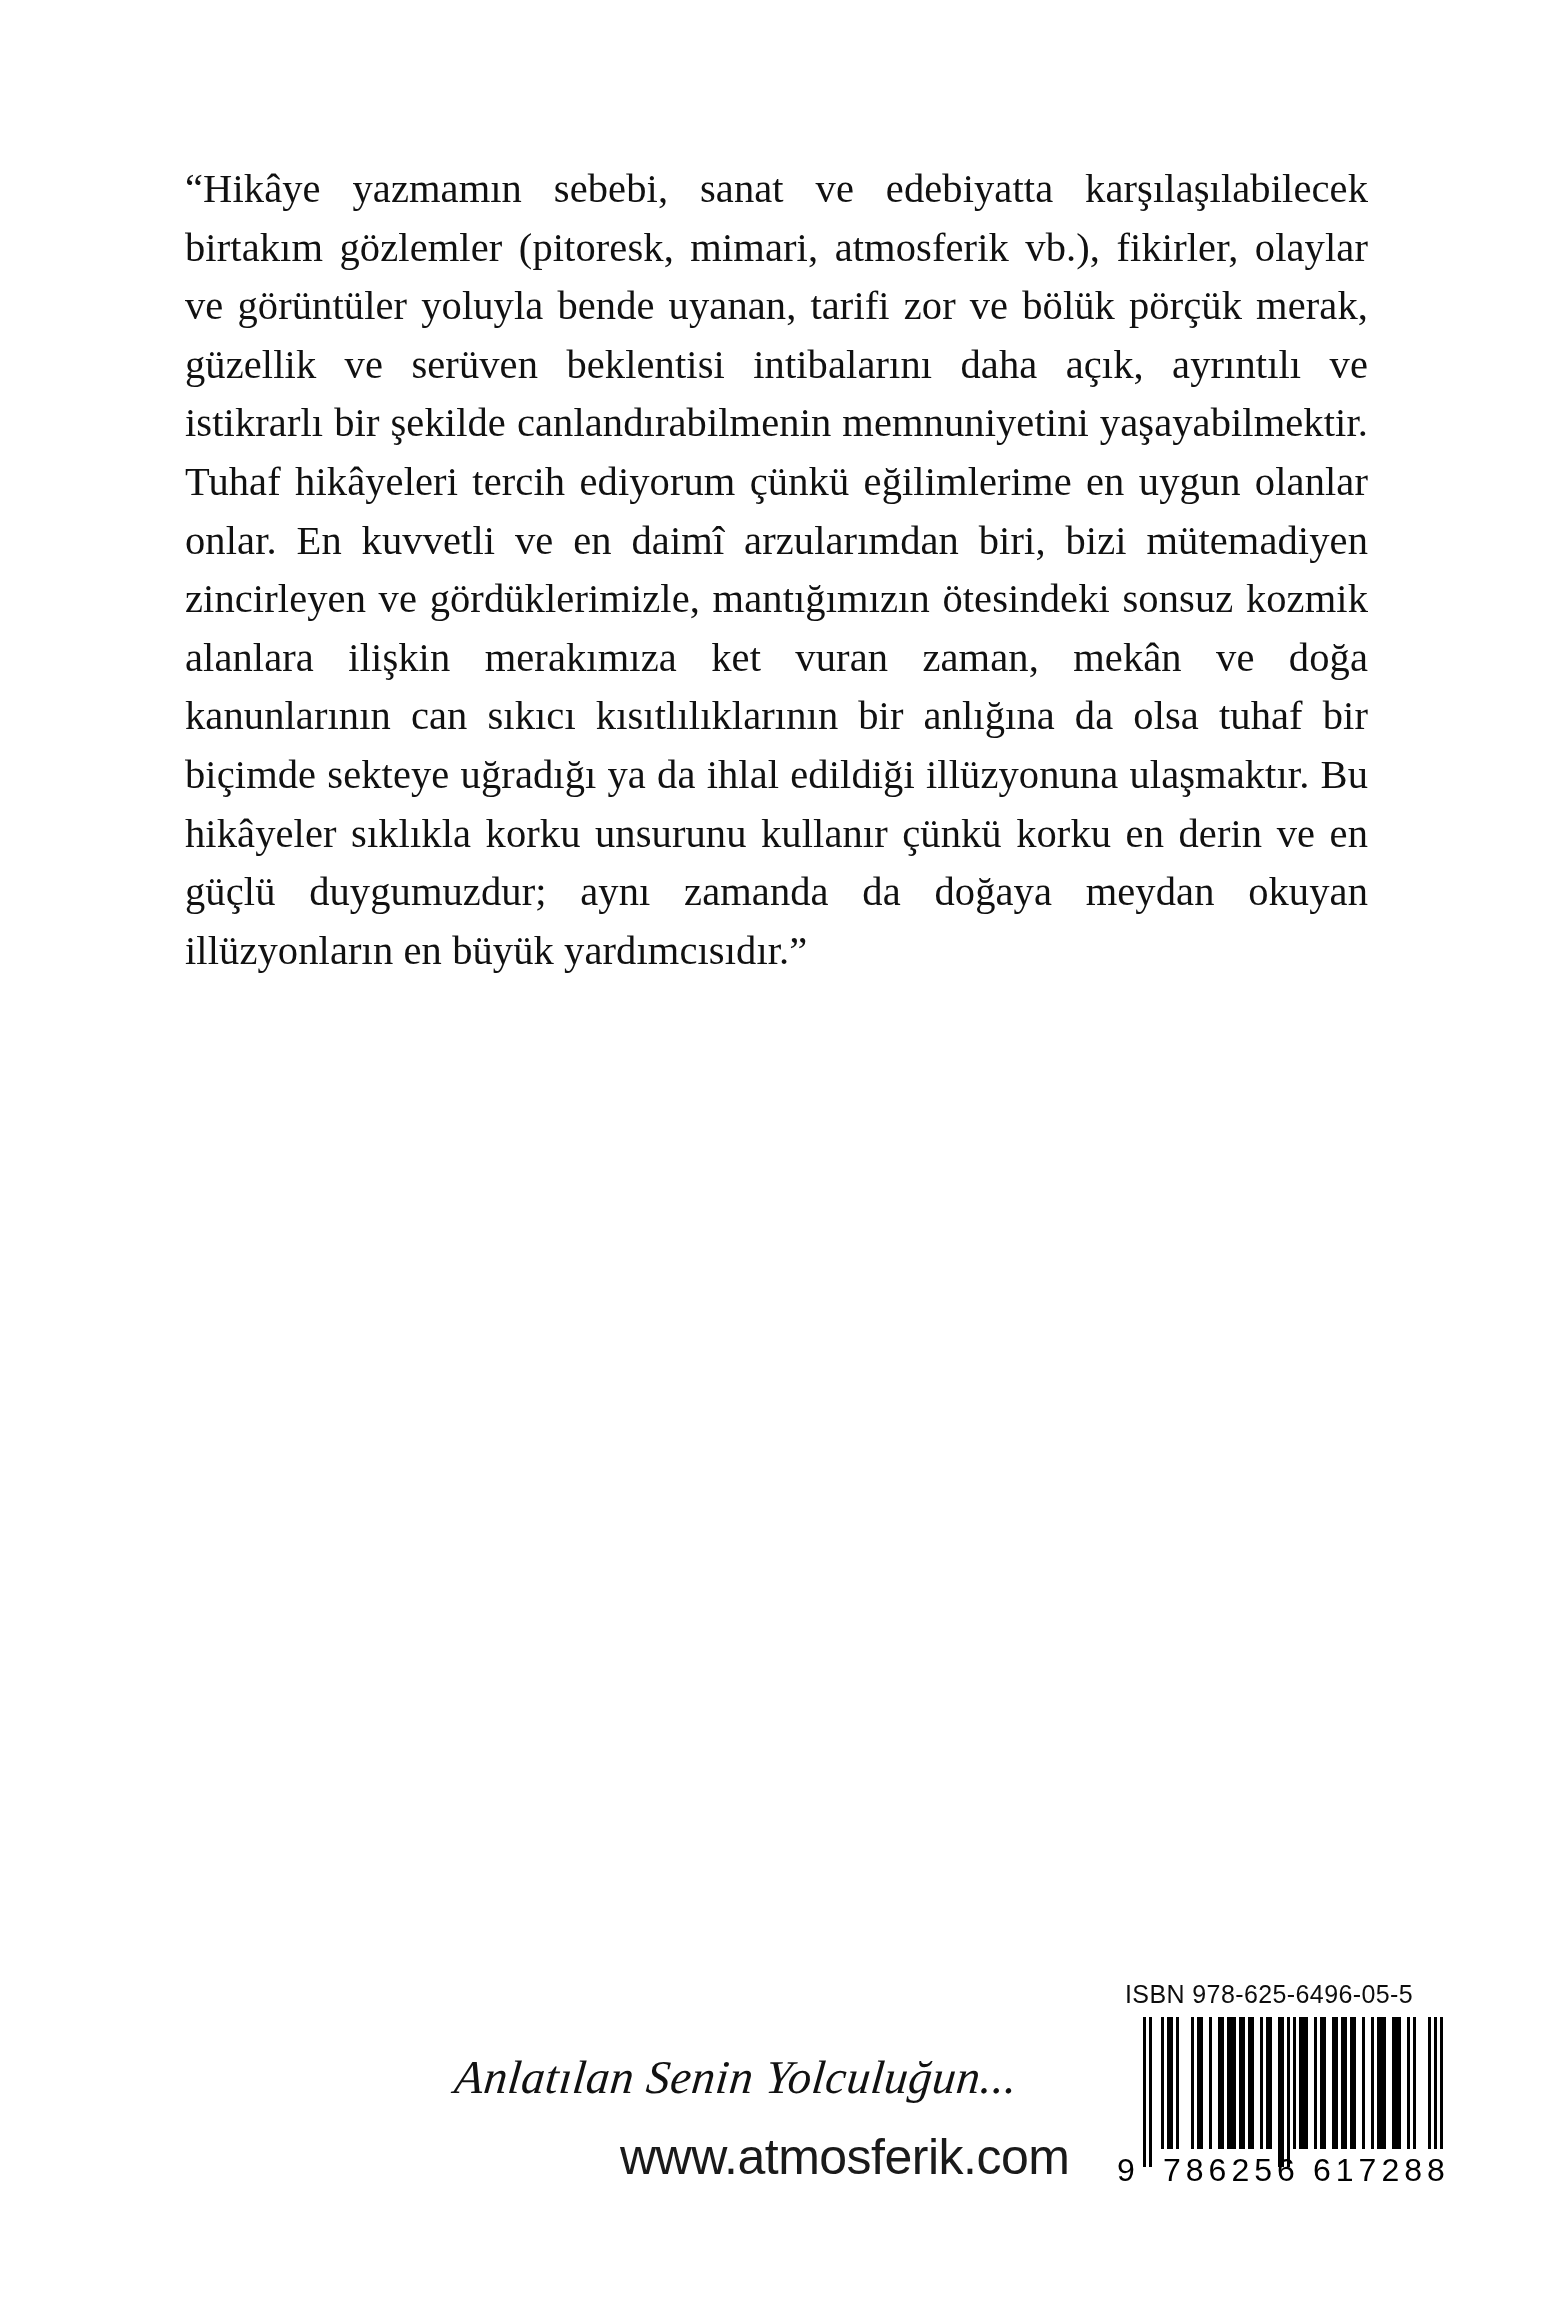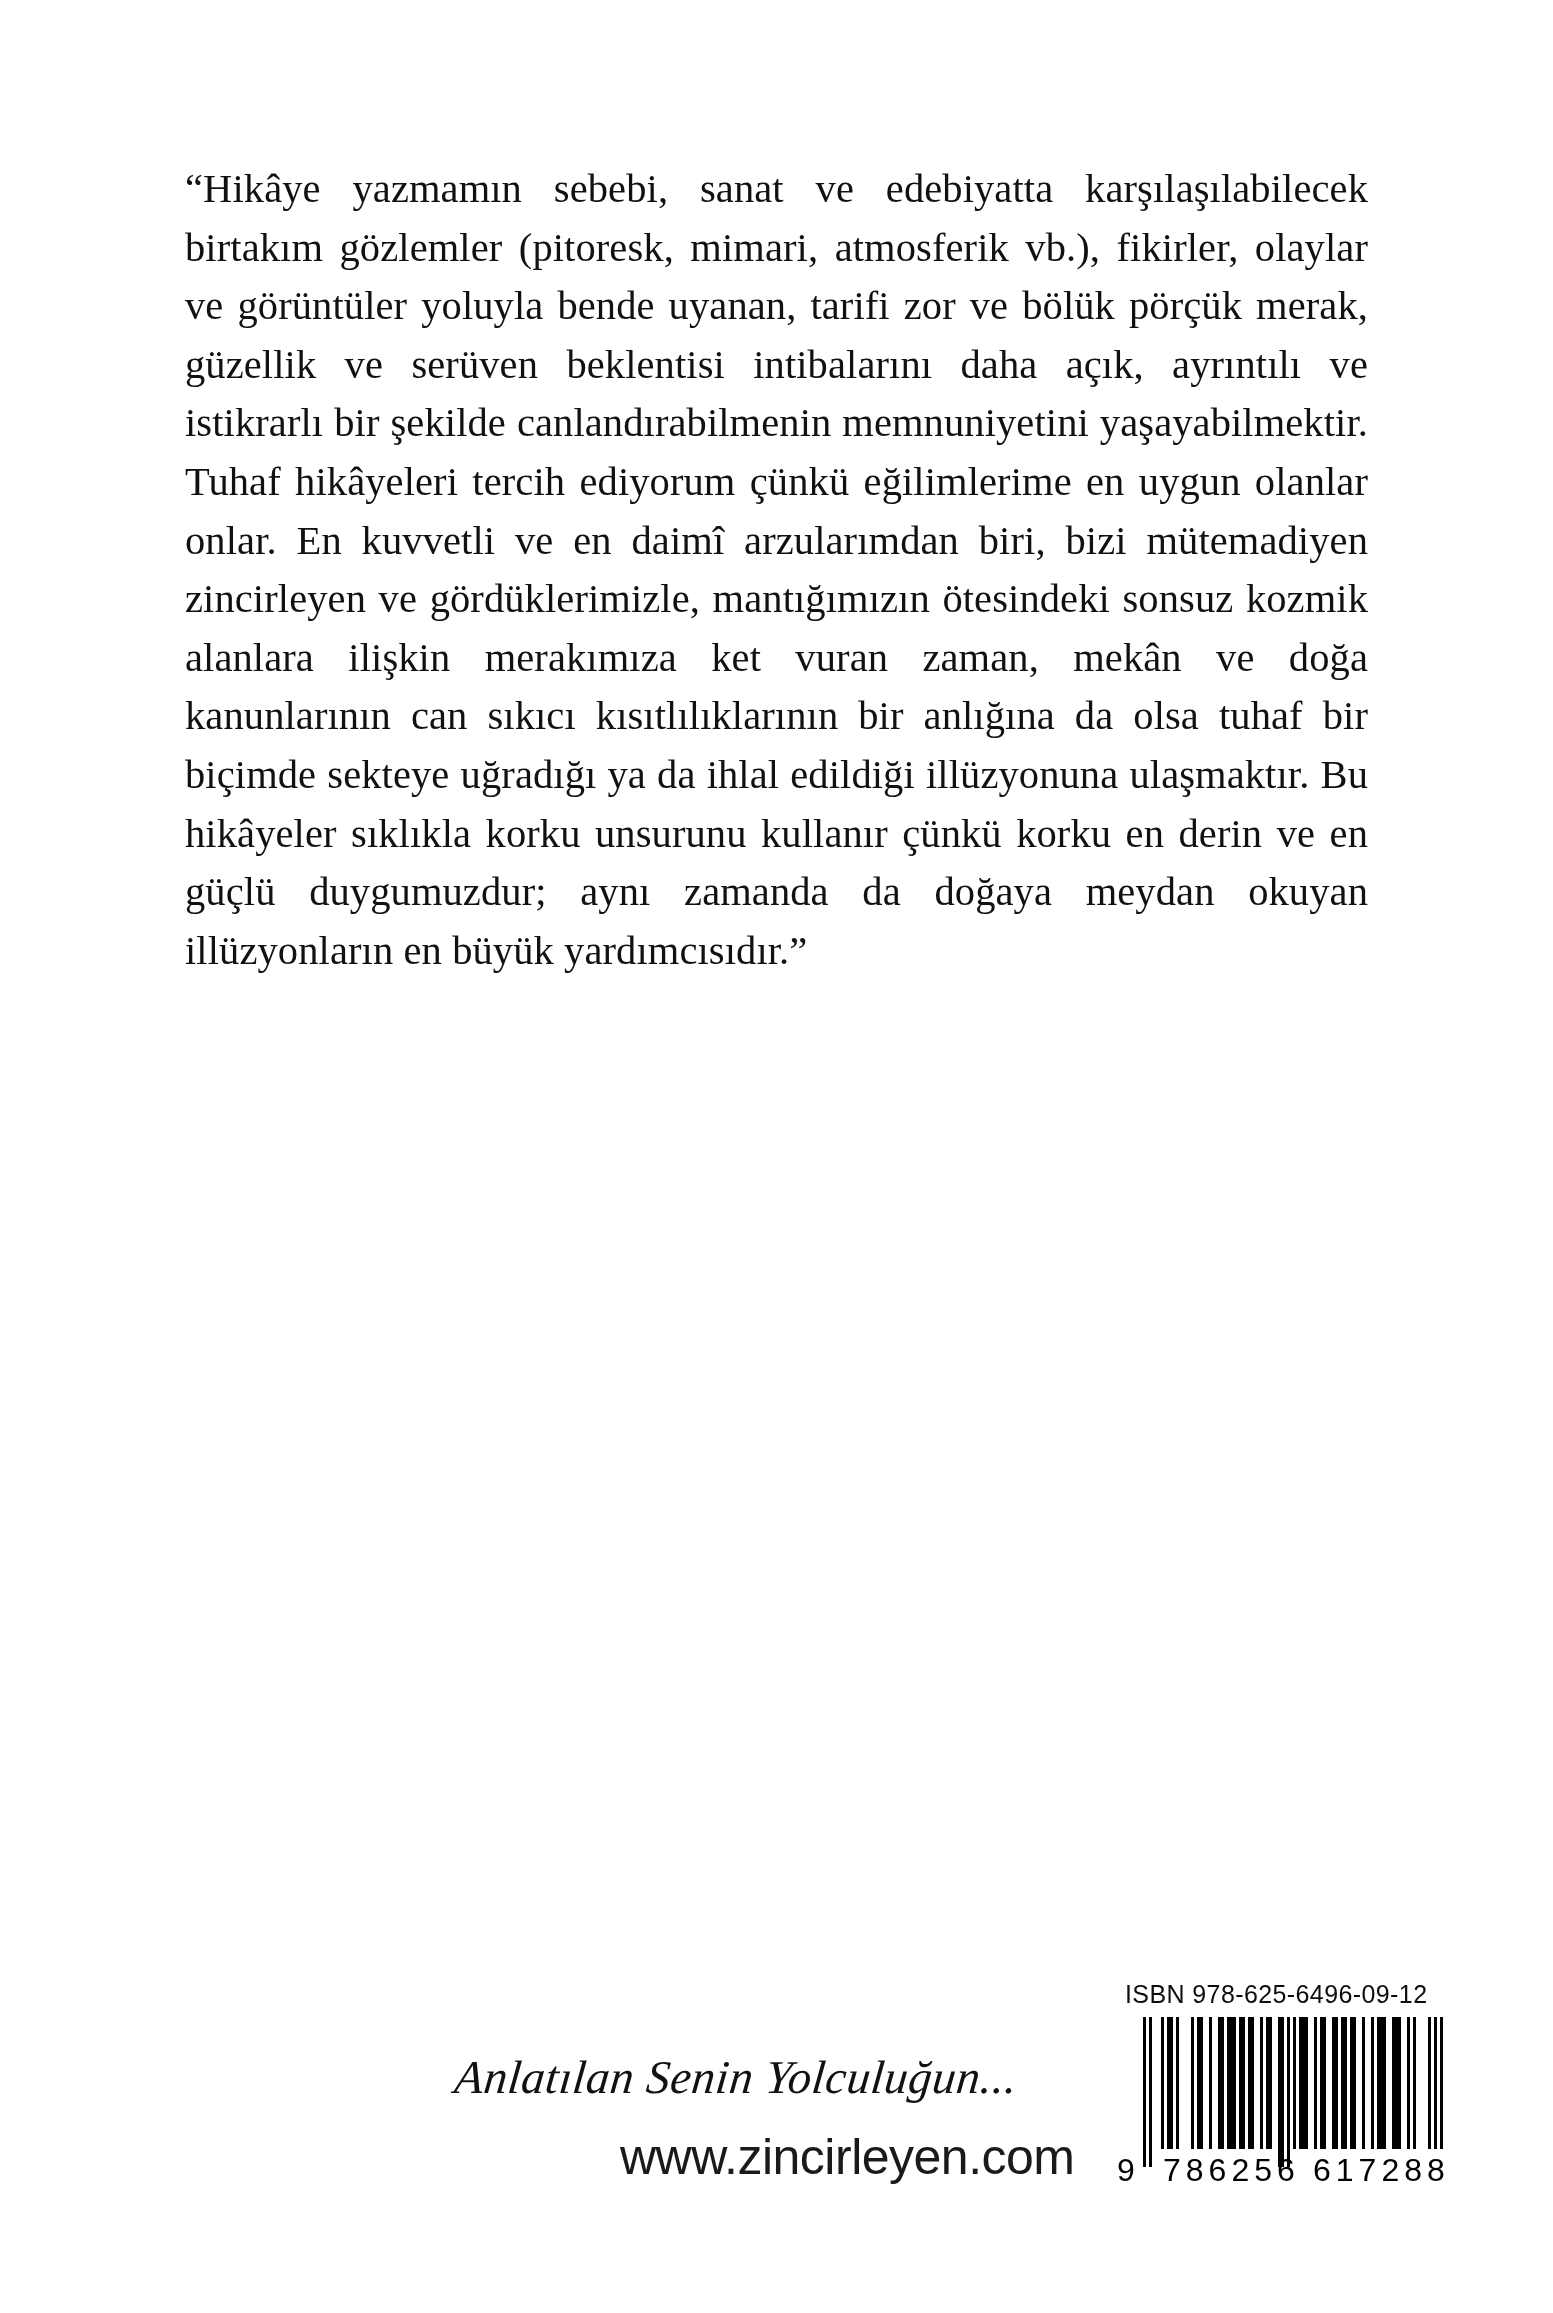--- a/index.html
+++ b/index.html
@@ -159,24 +159,24 @@
 <div class="page">
 
   <div class="quote-block">
     <p class="quote-text">“Hikâye yazmamın sebebi, sanat ve edebiyatta karşılaşılabilecek birtakım gözlemler (pitoresk, mimari, atmosferik vb.), fikirler, olaylar ve görüntüler yoluyla bende uyanan, tarifi zor ve bölük pörçük merak, güzellik ve serüven beklentisi intibalarını daha açık, ayrıntılı ve istikrarlı bir şekilde canlandırabilmenin memnuniyetini yaşayabilmektir. Tuhaf hikâyeleri tercih ediyorum çünkü eğilimlerime en uygun olanlar onlar. En kuvvetli ve en daimî arzularımdan biri, bizi mütemadiyen zincirleyen ve gördüklerimizle, mantığımızın ötesindeki sonsuz kozmik alanlara ilişkin merakımıza ket vuran zaman, mekân ve doğa kanunlarının can sıkıcı kısıtlılıklarının bir anlığına da olsa tuhaf bir biçimde sekteye uğradığı ya da ihlal edildiği illüzyonuna ulaşmaktır. Bu hikâyeler sıklıkla korku unsurunu kullanır çünkü korku en derin ve en güçlü duygumuzdur; aynı zamanda da doğaya meydan okuyan illüzyonların en büyük yardımcısıdır.”</p>
   </div>
 
   <div class="footer">
 
     <div class="slogan">Anlatılan Senin Yolculuğun...</div>
 
-    <div class="website">www.zincirleyen.com</div>
+    <div class="website">www.atmosferik.com</div>
 
     <div class="isbn-area">
-      <div class="isbn-text">ISBN 978-625-6496-09-12</div>
+      <div class="isbn-text">ISBN 978-625-6496-05-5</div>
 
       <div class="barcode-wrap">
         <div class="barcode-bars" id="barcode-bars">
             <div class="bar guard" style="width: 3px;"></div>
             <div class="space" style="width: 3px; background: transparent;"></div>
             <div class="bar guard" style="width: 3px;"></div>
             <div class="space" style="width: 3px; background: transparent;"></div>
             <div class="space" style="width: 3px; background: transparent;"></div>
             <div class="space" style="width: 3px; background: transparent;"></div>
             <div class="bar" style="width: 3px;"></div>

